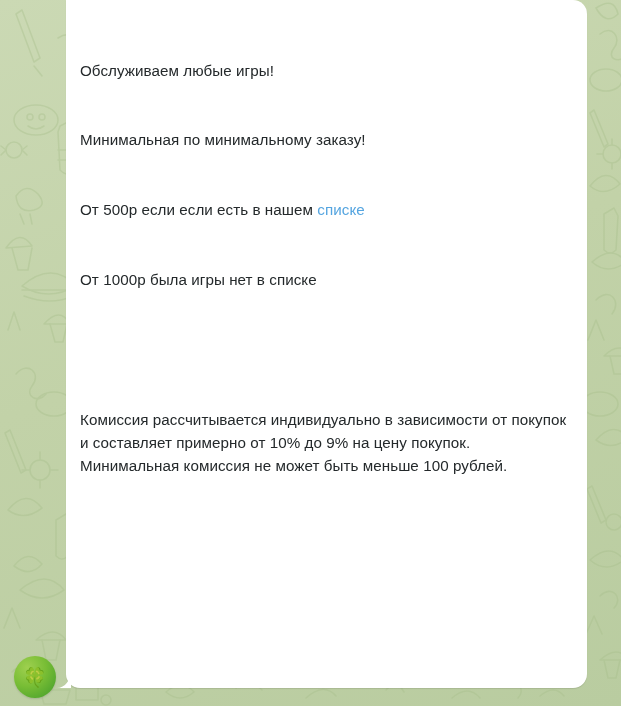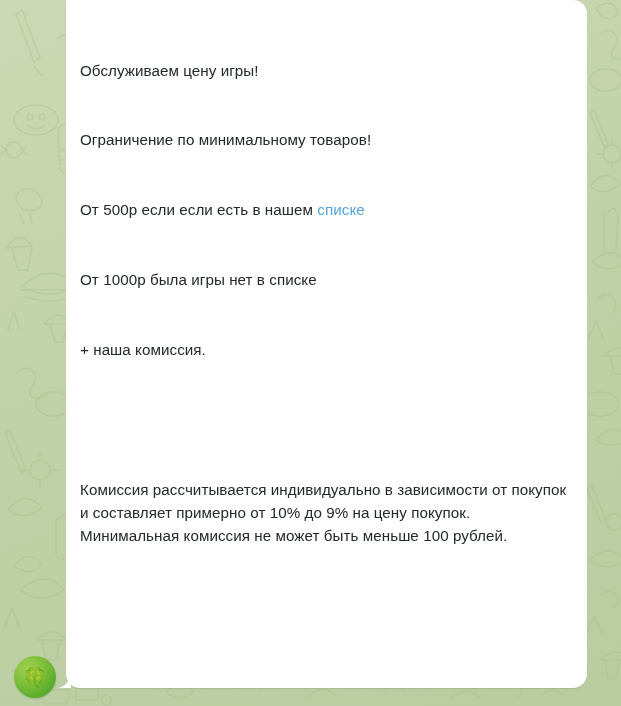--- a/index.html
+++ b/index.html
@@ -168,25 +168,24 @@
   </svg>
 </div>
 
 <div class="avatar">
   <span>🍀</span>
 </div>
 
 <div class="bubble">
 
   <div class="msg-text">
-    <div>Обслуживаем цену игры!</div>
-    <div>Ограничение по минимальному товаров!</div>
+    <div>Обслуживаем любые игры!</div>
+    <div>Минимальная по минимальному заказу!</div>
     <div><span>От 500р если если есть в нашем </span><a class="inline-link">списке</a></div>
     <div>От 1000р была игры нет в списке</div>
-    <div>+ наша комиссия.</div>
     <div class="para-gap"></div>
     <div>Комиссия рассчитывается индивидуально в зависимости от покупок и составляет примерно от 10% до 9% на цену покупок.
 Минимальная комиссия не может быть меньше 100 рублей.</div>
     
     
   </div>
 
 </div>
 
 </body></html>

